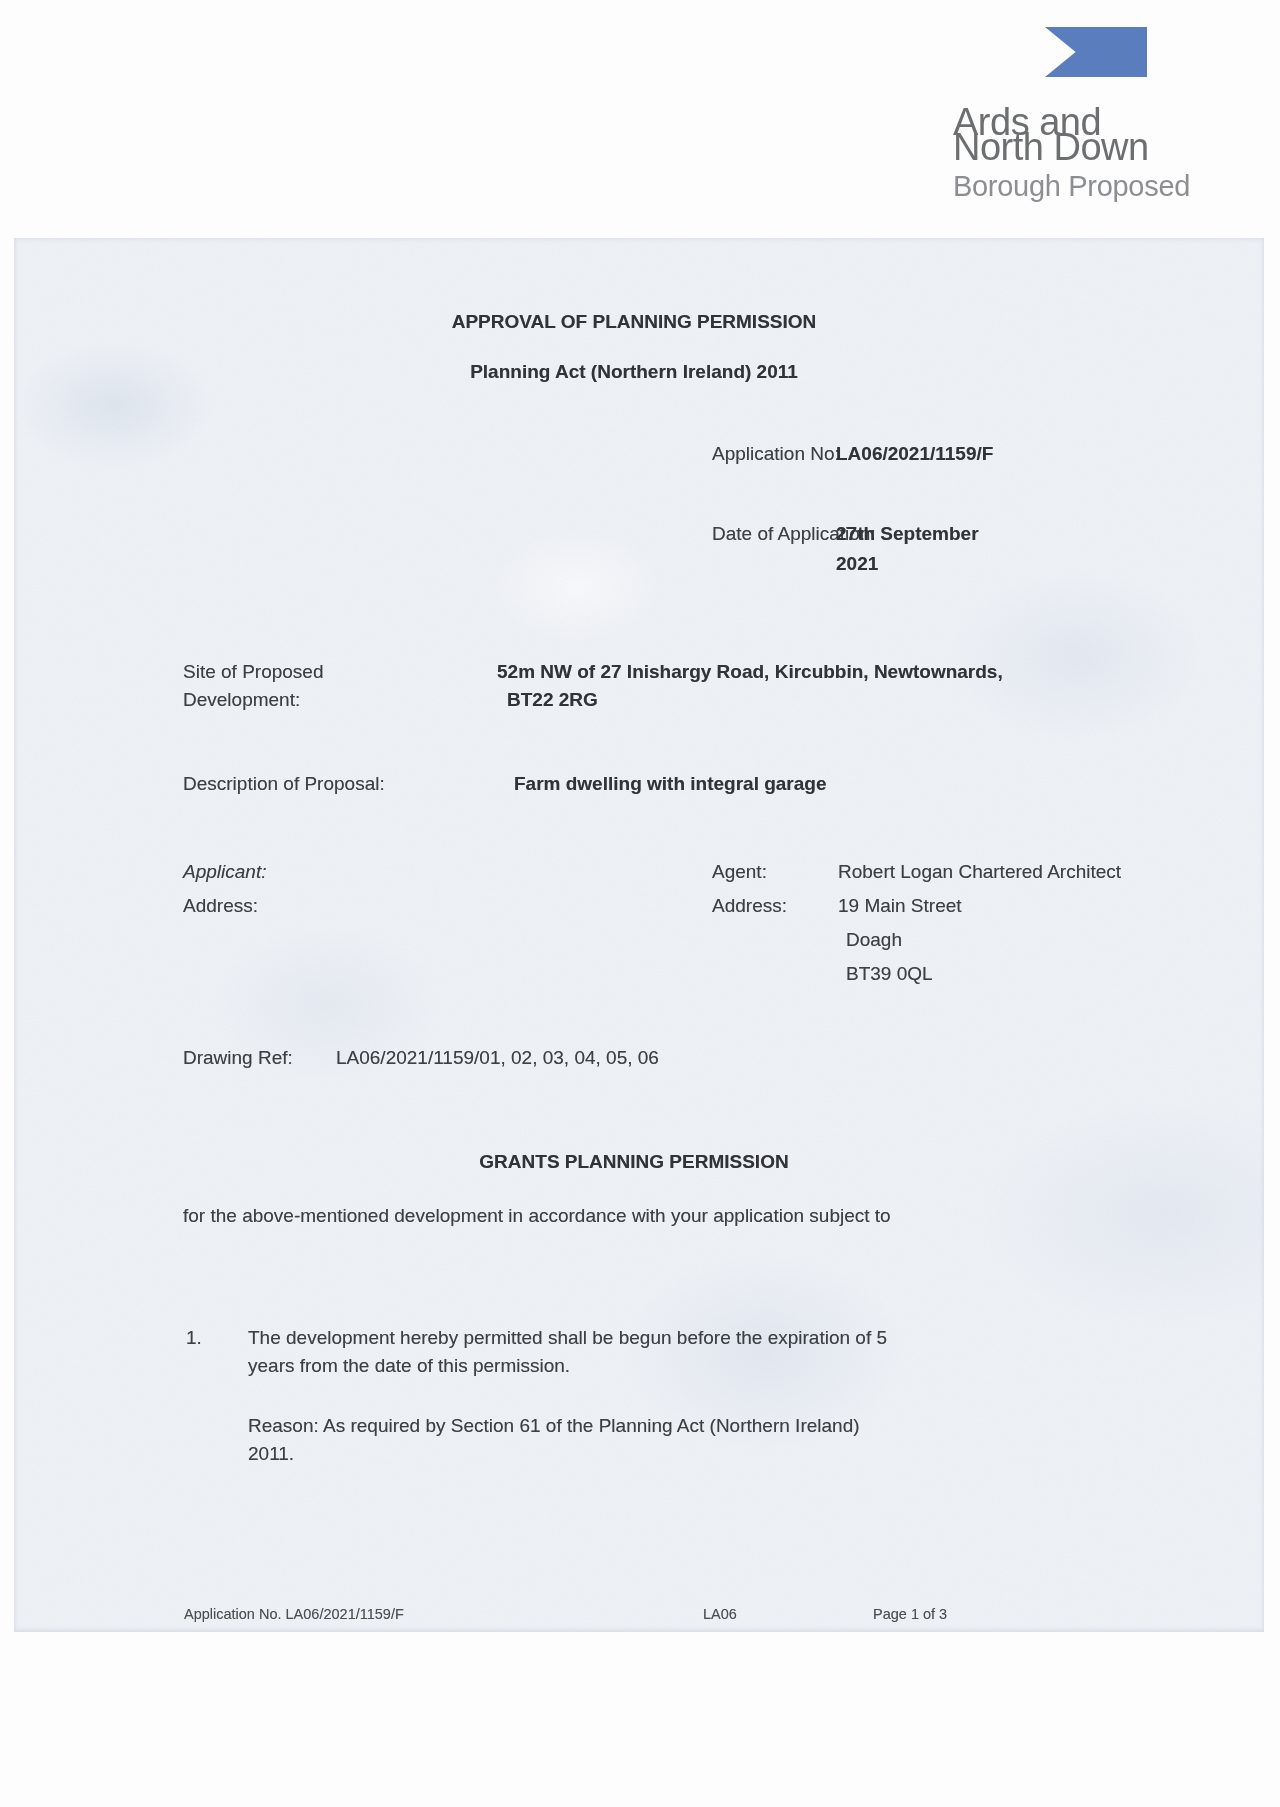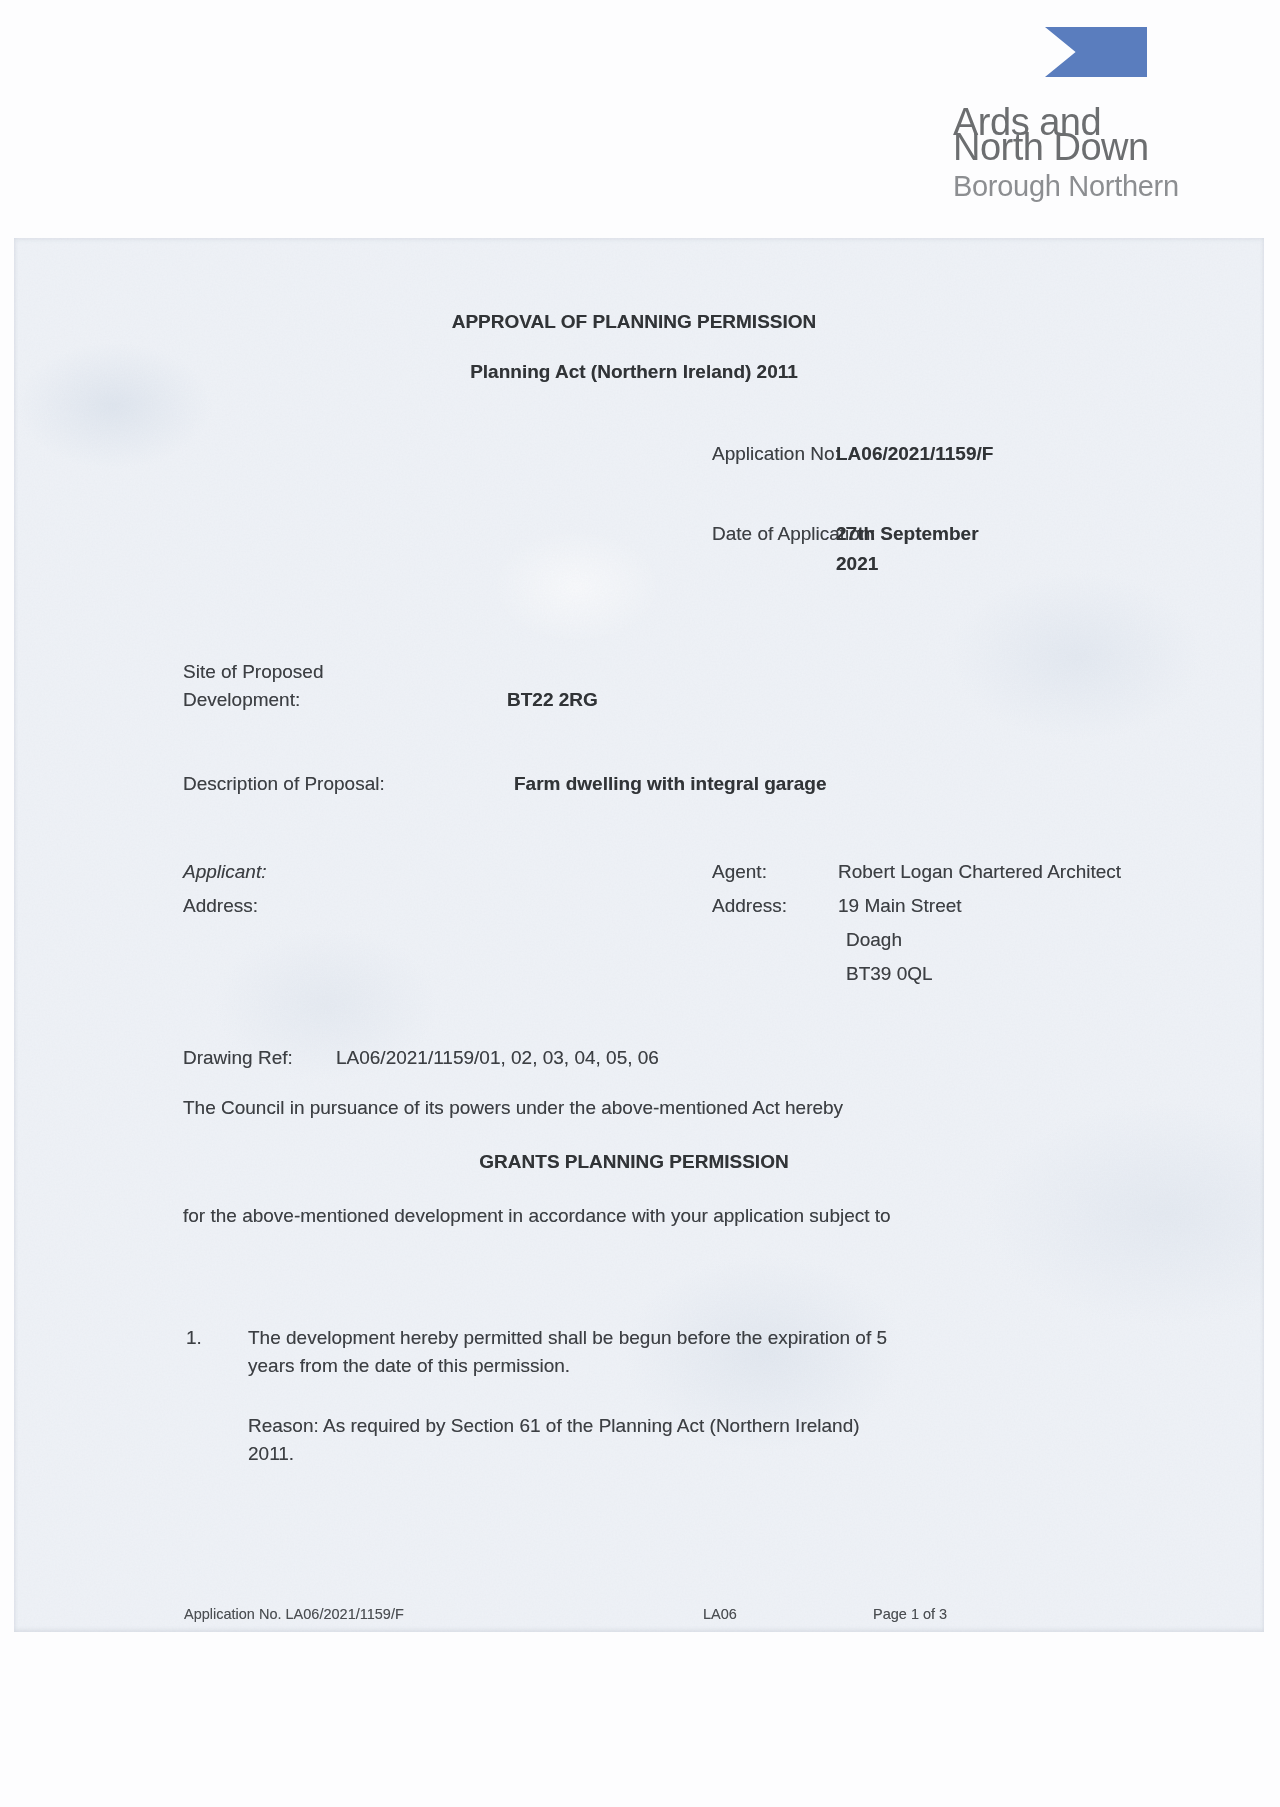--- a/index.html
+++ b/index.html
@@ -54,53 +54,53 @@
         <feTurbulence type="fractalNoise" baseFrequency="0.6" numOctaves="2" seed="7"></feTurbulence>
         <feColorMatrix type="matrix" values="0 0 0 0 0.45  0 0 0 0 0.50  0 0 0 0 0.58  0 0 0 0.16 0"></feColorMatrix>
       </filter>
       <rect width="100%" height="100%" filter="url(#scanNoise)"></rect>
     </svg>
   </div>
 
   <div class="flag" id="flag" style="background: rgb(90, 125, 190);"></div>
   <div class="logo-l1">Ards and</div>
   <div class="logo-l2">North Down</div>
-  <div class="logo-l3">Borough Northern</div>
+  <div class="logo-l3">Borough Proposed</div>
 
   <div class="txt b center" style="top:308px;">APPROVAL OF PLANNING PERMISSION</div>
   <div class="txt b center" style="top:358px;">Planning Act (Northern Ireland) 2011</div>
 
   <div class="txt" style="left:712px; top:440px;">Application No:</div>
   <div class="txt b" style="left:836px; top:440px;">LA06/2021/1159/F</div>
 
   <div class="txt" style="left:712px; top:520px;">Date of Application:</div>
   <div class="txt b" style="left:836px; top:520px;">27th September</div>
   <div class="txt b" style="left:836px; top:550px;">2021</div>
 
   <div class="txt" style="left:183px; top:658px;">Site of Proposed</div>
   <div class="txt" style="left:183px; top:686px;">Development:</div>
+  <div class="txt b" style="left:497px; top:658px;">52m NW of 27 Inishargy Road, Kircubbin, Newtownards,</div>
   <div class="txt b" style="left:507px; top:686px;">BT22 2RG</div>
 
   <div class="txt" style="left:183px; top:770px;">Description of Proposal:</div>
   <div class="txt b" style="left:514px; top:770px;">Farm dwelling with integral garage</div>
 
   <div class="txt" style="left:183px; top:858px;font-style:italic;">Applicant:</div>
   <div class="txt" style="left:183px; top:892px;">Address:</div>
 
   <div class="txt" style="left:712px; top:858px;">Agent:</div>
   <div class="txt" style="left:838px; top:858px;">Robert Logan Chartered Architect</div>
   <div class="txt" style="left:712px; top:892px;">Address:</div>
   <div class="txt" style="left:838px; top:892px;">19 Main Street</div>
   <div class="txt" style="left:846px; top:926px;">Doagh</div>
   <div class="txt" style="left:846px; top:960px;">BT39 0QL</div>
 
   <div class="txt" style="left:183px; top:1044px;">Drawing Ref:</div>
   <div class="txt" style="left:336px; top:1044px;">LA06/2021/1159/01, 02, 03, 04, 05, 06</div>
 
-  <div class="txt" style="left:183px; top:1094px;">The Council in pursuance of its powers under the above-mentioned Act hereby</div>
   <div class="txt b center" style="top:1148px;">GRANTS PLANNING PERMISSION</div>
   <div class="txt" style="left:183px; top:1202px;">for the above-mentioned development in accordance with your application subject to</div>
 
   <div class="txt" style="left:186px; top:1324px;">1.</div>
   <div class="txt" style="left:248px; top:1324px;">The development hereby permitted shall be begun before the expiration of 5</div>
   <div class="txt" style="left:248px; top:1352px;">years from the date of this permission.</div>
   <div class="txt" style="left:248px; top:1412px;">Reason: As required by Section 61 of the Planning Act (Northern Ireland)</div>
   <div class="txt" style="left:248px; top:1440px;">2011.</div>
 
   <div class="txt small" style="left:184px; top:1600px;">Application No. LA06/2021/1159/F</div>

